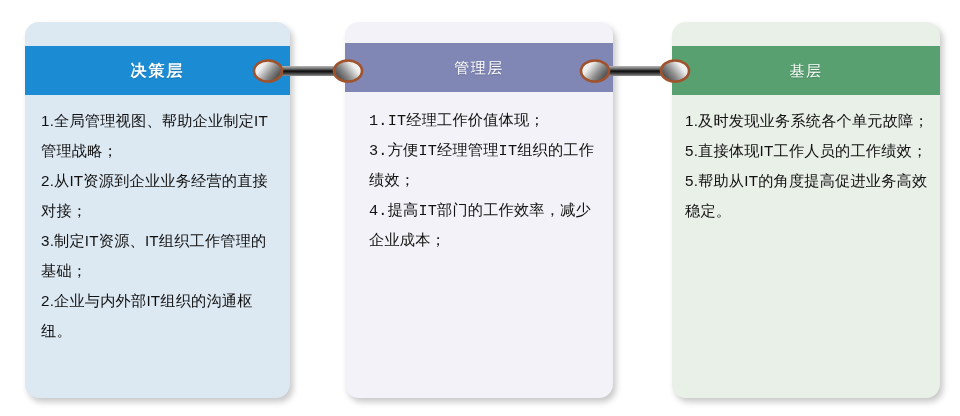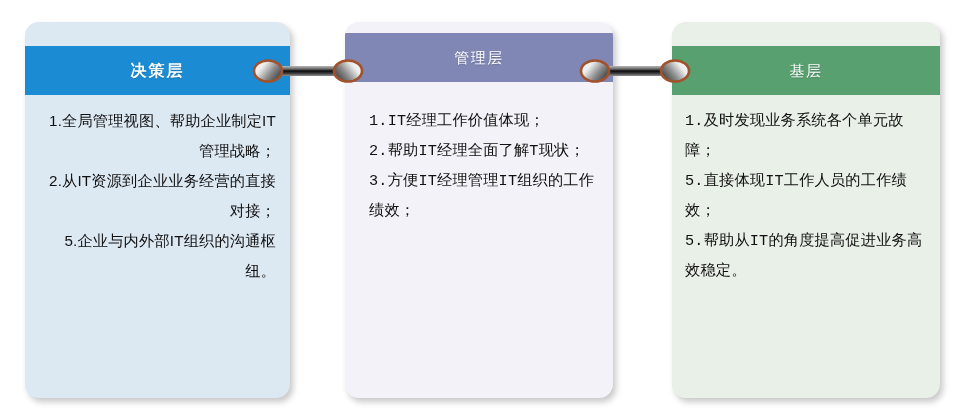--- a/index.html
+++ b/index.html
@@ -77,33 +77,32 @@
     background: #dce8f2;
   }
   #card-decision .card-header {
     top: 24px;
     height: 49px;
     background: #1b8cd4;
   }
   #card-decision .card-body {
     top: 84px;
     padding: 0 14px 0 16px;
-    text-align: right;
   }
 
   
   #card-management {
     left: 345px;
     top: 22px;
     width: 268px;
     height: 376px;
     background: #f3f2f8;
   }
   #card-management .card-header {
-    top: 11px;
+    top: 21px;
     height: 49px;
     background: #8087b5;
   }
   #card-management .card-body {
     top: 84px;
     padding: 0 14px 0 24px;
     font-family: Liberation Mono, monospace;
   }
 
   
@@ -115,21 +114,20 @@
     background: #e9f0e7;
   }
   #card-ground .card-header {
     top: 24px;
     height: 49px;
     background: #58a070;
   }
   #card-ground .card-body {
     top: 84px;
     padding: 0 10px 0 13px;
-    font-family: Liberation Mono, monospace;
   }
 
   
   .connector {
     position: absolute;
     height: 26px;
     z-index: 5;
   }
   #connector-1 { left: 252px; top: 58px; width: 112px; }
   #connector-2 { left: 579px; top: 58px; width: 112px; }
@@ -141,34 +139,35 @@
 <div id="stage">
 
   <div class="card" id="card-decision">
     <div class="card-header">
       <span class="card-title bold">决策层</span>
     </div>
     <div class="card-body">
       <ul class="item-list">
         <li>1.全局管理视图、帮助企业制定IT管理战略；</li>
         <li>2.从IT资源到企业业务经营的直接对接；</li>
-        <li>5.企业与内外部IT组织的沟通枢纽。</li>
+        <li>3.制定IT资源、IT组织工作管理的基础；</li>
+        <li>2.企业与内外部IT组织的沟通枢纽。</li>
       </ul>
     </div>
   </div>
 
   <div class="card" id="card-management">
     <div class="card-header">
       <span class="card-title">管理层</span>
     </div>
     <div class="card-body">
       <ul class="item-list">
         <li>1.IT经理工作价值体现；</li>
-        <li>2.帮助IT经理全面了解T现状；</li>
         <li>3.方便IT经理管理IT组织的工作绩效；</li>
+        <li>4.提高IT部门的工作效率，减少企业成本；</li>
       </ul>
     </div>
   </div>
 
   <div class="card" id="card-ground">
     <div class="card-header">
       <span class="card-title">基层</span>
     </div>
     <div class="card-body">
       <ul class="item-list">

